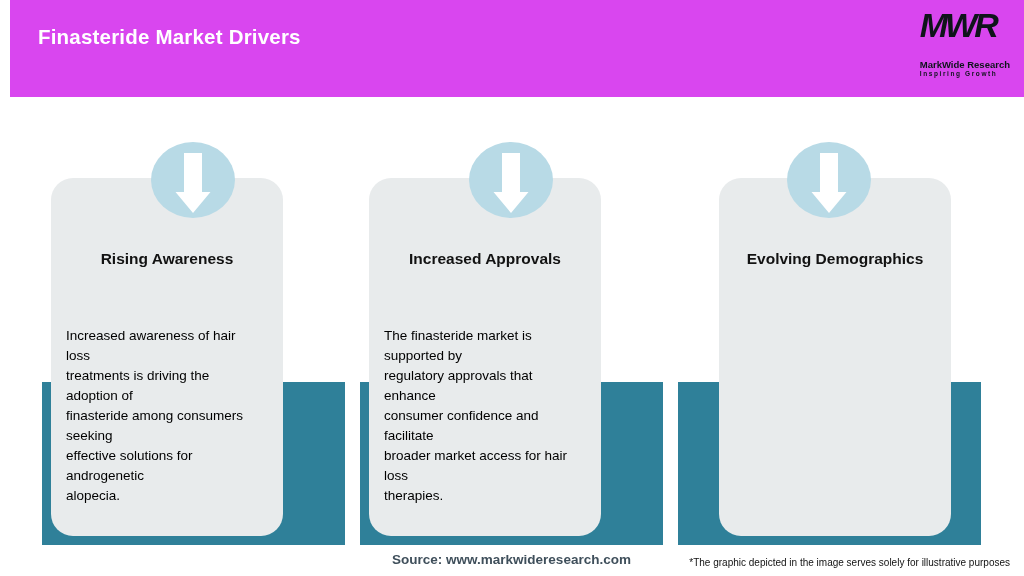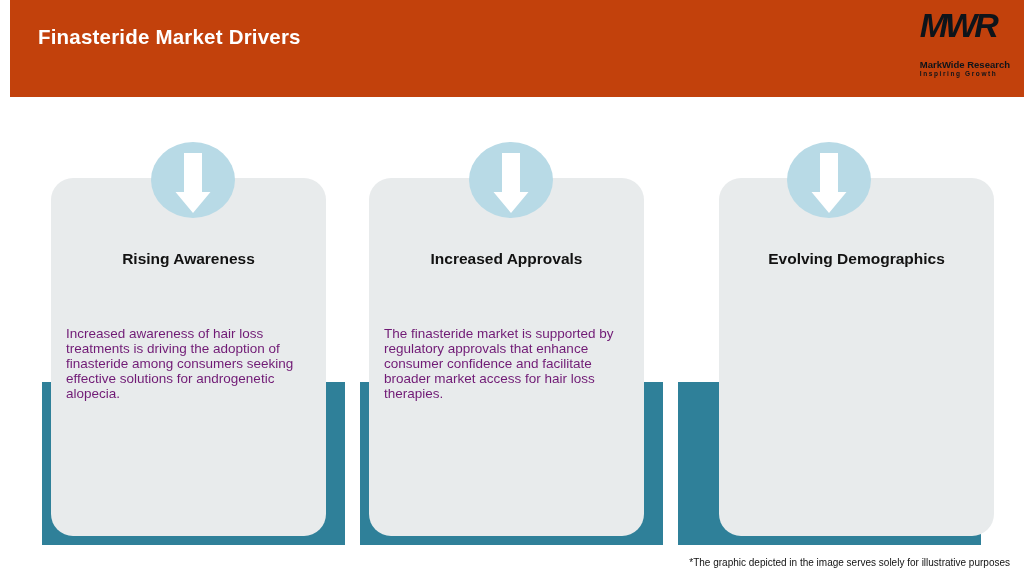--- a/index.html
+++ b/index.html
@@ -5,21 +5,21 @@
   * { margin:0; padding:0; box-sizing:border-box; }
   html,body { background:#ffffff; }
   body { font-family:"Liberation Sans", sans-serif; }
   .page {
     position:relative; width:1024px; height:576px; background:#ffffff;
     overflow:hidden;
   }
   
   .header {
     position:absolute; left:10px; top:0; width:1014px; height:97px;
-    background:#c2410c;
+    background:#d946ef;
   }
   .header-title {
     position:absolute; left:28px; top:25px;
     font-size:20.5px; font-weight:bold; color:#ffffff; letter-spacing:0.2px;
   }
   .logo {
     position:absolute; right:14px; top:8px; color:#0e141a;
     line-height:1;
   }
   .logo-mwr {
@@ -29,41 +29,41 @@
   .logo-name { font-size:9.5px; font-weight:bold; margin-top:18px; }
   .logo-tag  { font-size:6.5px; font-weight:bold; letter-spacing:1.6px; margin-top:1px; }
   
   .pedestal {
     position:absolute; top:382px; width:303px; height:163px; background:#2F8099;
   }
   .pedestal.p0 { left:42px; }
   .pedestal.p1 { left:360px; }
   .pedestal.p2 { left:678px; }
   .card {
-    position:absolute; top:178px; width:275px; height:358px;
+    position:absolute; top:178px; width:232px; height:358px;
     background:#E8EBEC; border-radius:22px;text-decoration:underline;
   }
   .card.c0 { left:51px; }
   .card.c1 { left:369px; }
   .card.c2 { left:687px;margin-left:32px; }
   .circle {
     position:absolute; top:142px; width:84px; height:76px;
     background:#B8DAE6; border-radius:50%;
   }
   .circle.ci0 { left:151px; }
   .circle.ci1 { left:469px; }
   .circle.ci2 { left:787px; }
   .circle svg { position:absolute; left:0; top:0; }
   .card-title {
     position:absolute; top:72px; left:0; right:0; text-align:center;
     font-size:15.5px; font-weight:bold; color:#121212;
   }
   .card-body {
     position:absolute; top:148px; left:15px; right:22px;
-    font-size:13.5px; line-height:15px; color:#701a75;
+    font-size:13.5px; line-height:20px; color:#000000;
     white-space:pre-line;
   }
   
   .source {
     position:absolute; left:360px; width:303px; top:552px; text-align:center;
     font-size:13.5px; font-weight:bold; color:#3F4F5B;
   }
   .disclaimer {
     position:absolute; right:14px; top:557px;
     font-size:10px; color:#111111;
@@ -118,15 +118,16 @@
     <svg width="84" height="76" viewBox="0 0 84 76">
       <polygon points="33,11 51,11 51,50 59.5,50 42,71 24.5,50 33,50" fill="#ffffff"></polygon>
     </svg>
   </div>
   <div class="circle ci2">
     <svg width="84" height="76" viewBox="0 0 84 76">
       <polygon points="33,11 51,11 51,50 59.5,50 42,71 24.5,50 33,50" fill="#ffffff"></polygon>
     </svg>
   </div>
 
+  <div class="source">Source: www.markwideresearch.com</div>
   <div class="disclaimer">*The graphic depicted in the image serves solely for illustrative purposes</div>
 
 </div>
 
 </body></html>

